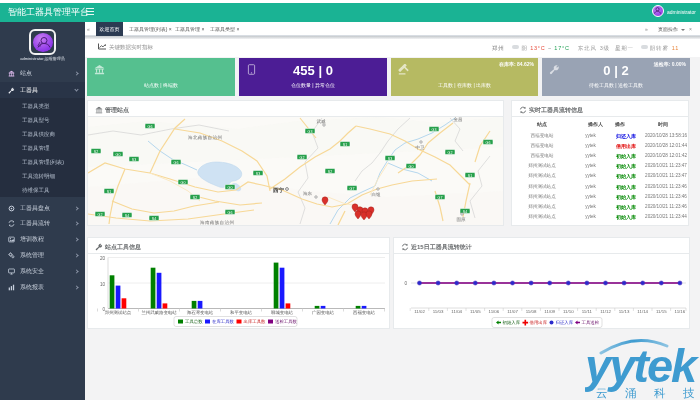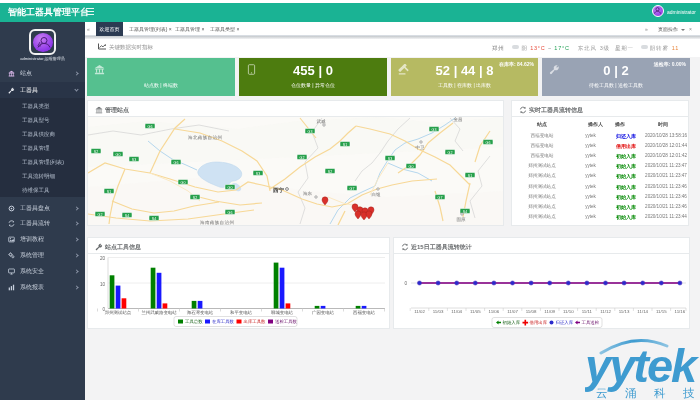--- a/index.html
+++ b/index.html
@@ -1,21 +1,21 @@
 <!DOCTYPE html>
 <html><head>
 <meta charset="utf-8">
 <style>
 *{margin:0;padding:0;box-sizing:border-box;}
 html,body{width:700px;height:400px;overflow:hidden;}
 body{font-family:"Liberation Sans",sans-serif;background:#fff;position:relative;}
 .abs{position:absolute;}
 
 #topbar{left:0;top:3px;width:700px;height:19px;background:#1ab394;}
-#title{left:8px;top:6px;color:#fff;font-size:9px;font-weight:bold;letter-spacing:0px;}
+#title{left:8px;top:6px;color:#fff;font-size:9px;font-weight:normal;letter-spacing:0px;}
 #burger{left:86px;top:8px;width:8px;height:7px;}
 #burger i{display:block;height:1px;background:#e9f7f2;margin-bottom:2px;}
 #hdravatar{left:652px;top:5px;width:12px;height:12px;border-radius:50%;background:radial-gradient(circle at 35% 30%,#c07ef5,#8a2be2);border:1.5px solid #fff;}
 #hdrname{left:667px;top:8.5px;color:#fff;font-size:5px;}
 
 #sidebar{left:0;top:22px;width:85px;height:378px;background:#2f3b4d;}
 #avbox{left:29px;top:29px;width:27px;height:26px;border:2px solid #f2f2f2;border-radius:6px;background:#2f3b4d;}
 #avcirc{left:32.5px;top:32.5px;width:20px;height:19px;border-radius:50%;background:radial-gradient(circle at 40% 30%,#c87df2,#8d36e8 70%);}
 #avname{left:0;top:56px;width:85px;text-align:center;color:#e4e9f0;font-size:4.5px;transform:scale(.9);}
 .mi{position:absolute;left:0;width:85px;height:16px;color:#ccd3de;font-size:6px;line-height:16px;}
@@ -37,21 +37,21 @@
 .wcloud{display:inline-block;width:7px;height:4.5px;background:#d9dcdf;border-radius:3px;margin:0 2px;vertical-align:0.5px;}
 
 #content{left:85px;top:57px;width:615px;height:343px;background:#f3f3f4;}
 
 .card{position:absolute;top:57.5px;height:38px;color:#fff;}
 .card .big{position:absolute;width:100%;text-align:center;top:5px;font-size:13px;font-weight:bold;}
 .card .sub{position:absolute;width:100%;text-align:center;top:24px;font-size:5px;}
 .card .cic{position:absolute;left:7px;top:6px;width:11px;height:11px;opacity:.75;}
 .card .corner{position:absolute;right:4px;top:3px;font-size:5px;font-weight:bold;color:#fdfdfd;}
 #card1{left:87px;width:148px;background:#55c08f;}
-#card2{left:239px;width:148px;background:#4d7c0f;}
+#card2{left:239px;width:148px;background:#4c1d95;}
 #card3{left:391px;width:147px;background:#b6ba62;}
 #card4{left:542px;width:148px;background:#99a3b4;}
 
 .panel{position:absolute;background:#fff;border:1px solid #e7eaec;}
 .phead{position:absolute;left:0;top:0;width:100%;height:16px;border-bottom:1px solid #e7eaec;background:#fff;}
 .ptitle{position:absolute;left:17px;top:5px;font-size:6px;color:#676a6c;font-weight:bold;}
 .picon{position:absolute;left:7px;top:4.5px;width:8px;height:8px;}
 #mapPanel{left:87px;top:100px;width:417px;height:126px;}
 #tblPanel{left:511px;top:100px;width:178px;height:126px;overflow:hidden;}
 #barPanel{left:87px;top:237px;width:303px;height:92px;}
@@ -214,21 +214,20 @@
 <div id="card3" class="card">
     <svg class="cic" viewBox="0 0 12 12">
       <g fill="#fff" opacity="0.85">
         <rect x="5.2" y="-0.4" width="3" height="5.4" rx="0.6" transform="rotate(45 6.7 2.3)"></rect>
         <rect x="1.6" y="3.2" width="3" height="5.4" rx="0.6" transform="rotate(45 3.1 5.9)"></rect>
         <rect x="5.6" y="4.2" width="6.5" height="1.8" rx="0.6" transform="rotate(45 8.8 5.1)"></rect>
         <rect x="0.8" y="10" width="7.4" height="1.5" rx="0.4"></rect>
       </g>
     </svg>
     <div class="corner">在库率: 84.62%</div>
-    <div class="big">52 | 44 | 8</div>
     <div class="sub">工具数 | 在库数 | 出库数</div>
   </div>
 <div id="card4" class="card">
     <svg class="cic" viewBox="0 0 12 12">
       <path d="M10.4 2.5A3.1 3.1 0 0 1 6.3 6.6L3 10.7a1.2 1.2 0 0 1-1.7-1.7L5.4 5.7A3.1 3.1 0 0 1 9.5 1.6L7.8 3.3l0.9 0.9z" fill="#fff" opacity="0.85"></path>
     </svg>
     <div class="corner">送检率: 0.00%</div>
     <div class="big">0 | 2</div>
     <div class="sub">待检工具数 | 送检工具数</div>
   </div>

